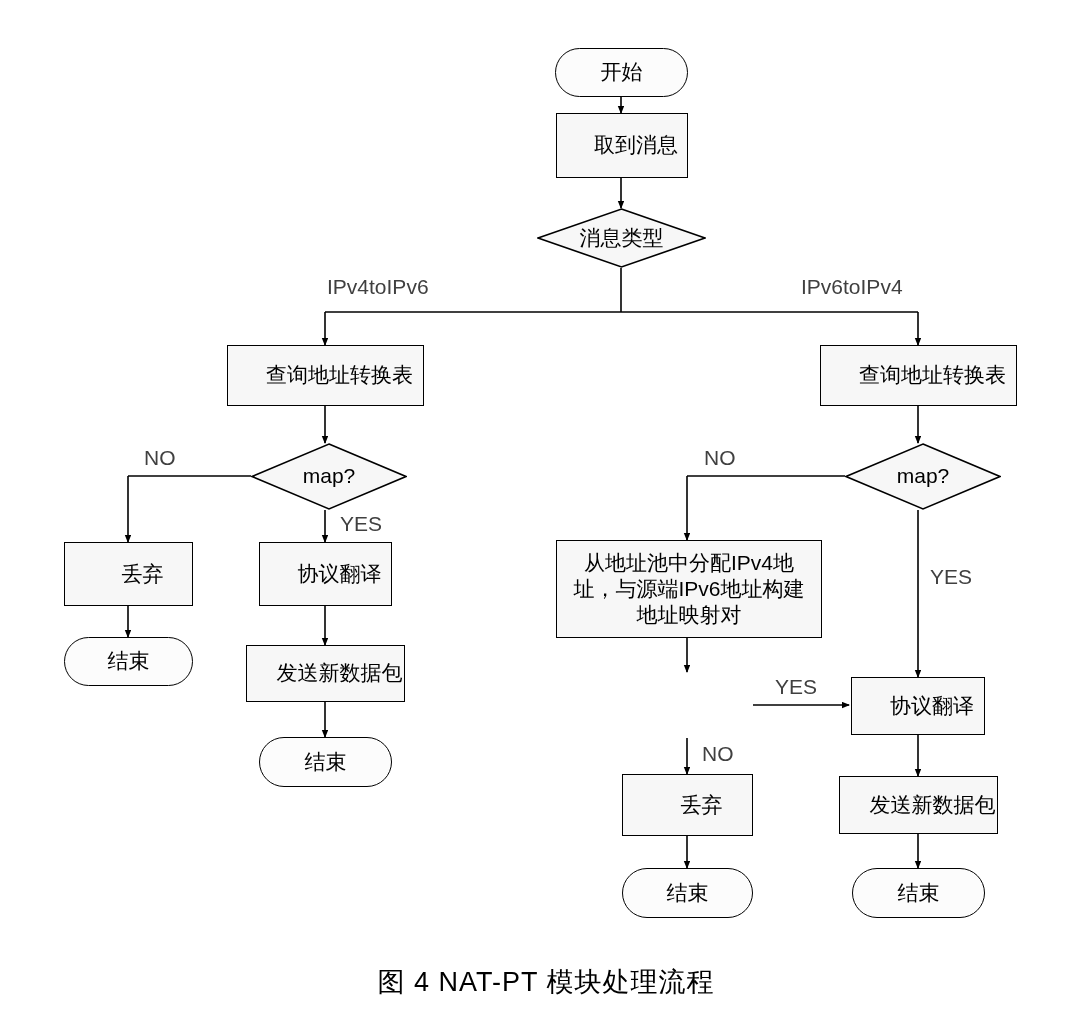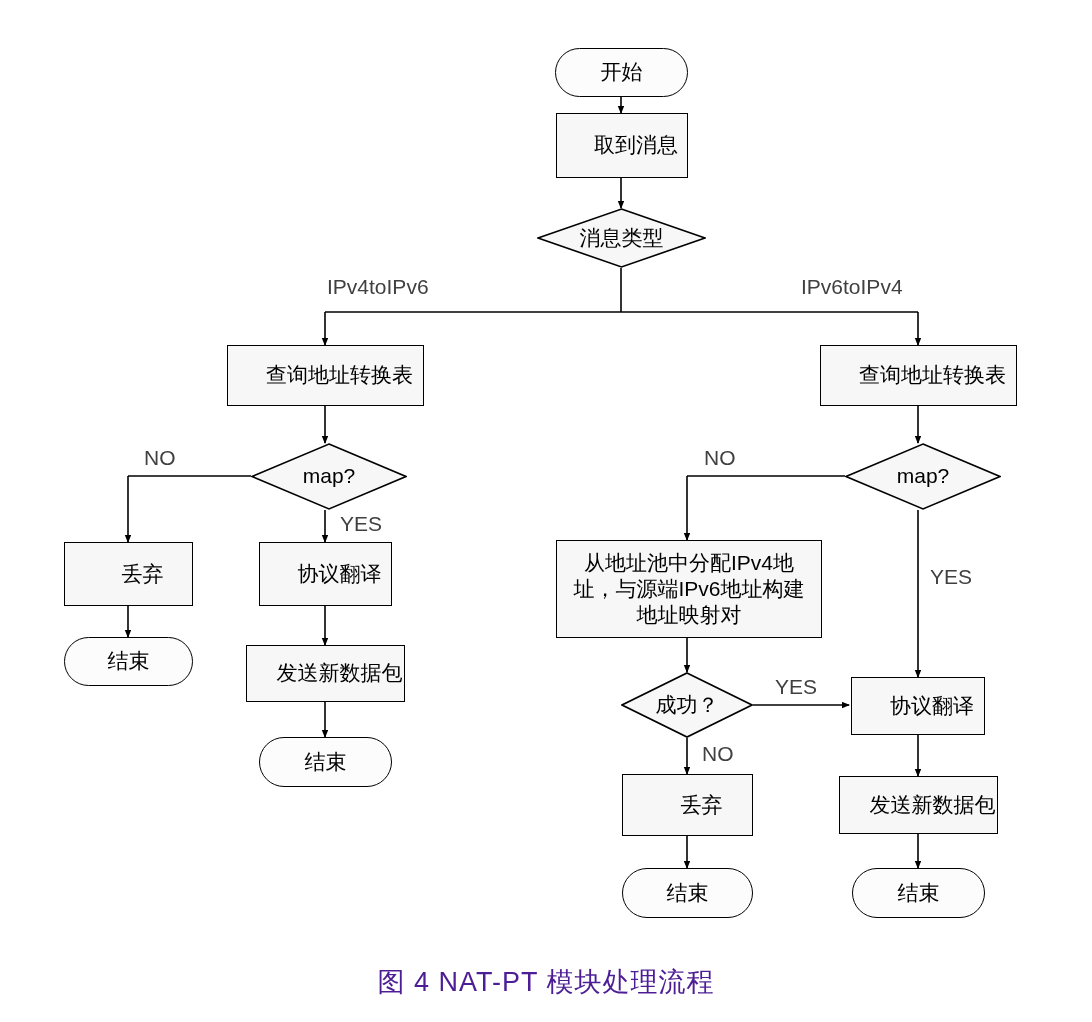--- a/index.html
+++ b/index.html
@@ -67,21 +67,21 @@
     font-size: 21px;
     white-space: nowrap;
     z-index: 3;
   }
   .caption {
     position: absolute;
     left: 0;
     width: 1092px;
     text-align: center;
     font-size: 27px;
-    color: #4c1d95;
+    color: #000000;
     letter-spacing: 1px;
   }
   .small-text {
     font-size: 21px;
   }
 </style>
 </head>
 <body>
 
 <div id="page">
@@ -191,26 +191,20 @@
     <svg class="dshape" viewBox="0 0 156 67" preserveAspectRatio="none">
       <polygon points="78,1 155,33.5 78,66 1,33.5" fill="#f7f7f7" stroke="#000000" stroke-width="1.6"></polygon>
     </svg>
     <span class="dlabel">map?</span>
   </div>
 
   <div class="node rect small-text" style="left:556px; top:540px; width:266px; height:98px; padding:4px 8px;">
     <span>从地址池中分配IPv4地址，与源端IPv6地址构建地址映射对</span>
   </div>
 
-  <div class="node diamond" style="left:621px; top:672px; width:132px; height:66px;">
-    <svg class="dshape" viewBox="0 0 132 66" preserveAspectRatio="none">
-      <polygon points="66,1 131,33 66,65 1,33" fill="#f7f7f7" stroke="#000000" stroke-width="1.6"></polygon>
-    </svg>
-    <span class="dlabel">成功？</span>
-  </div>
 
   <div class="node rect" style="left:622px; top:774px; width:131px; height:62px;">
     <span>丢弃</span>
   </div>
 
   <div class="node terminator" style="left:622px; top:868px; width:131px; height:50px;">
     <span>结束</span>
   </div>
 
   <div class="node rect" style="left:851px; top:677px; width:134px; height:58px;">

